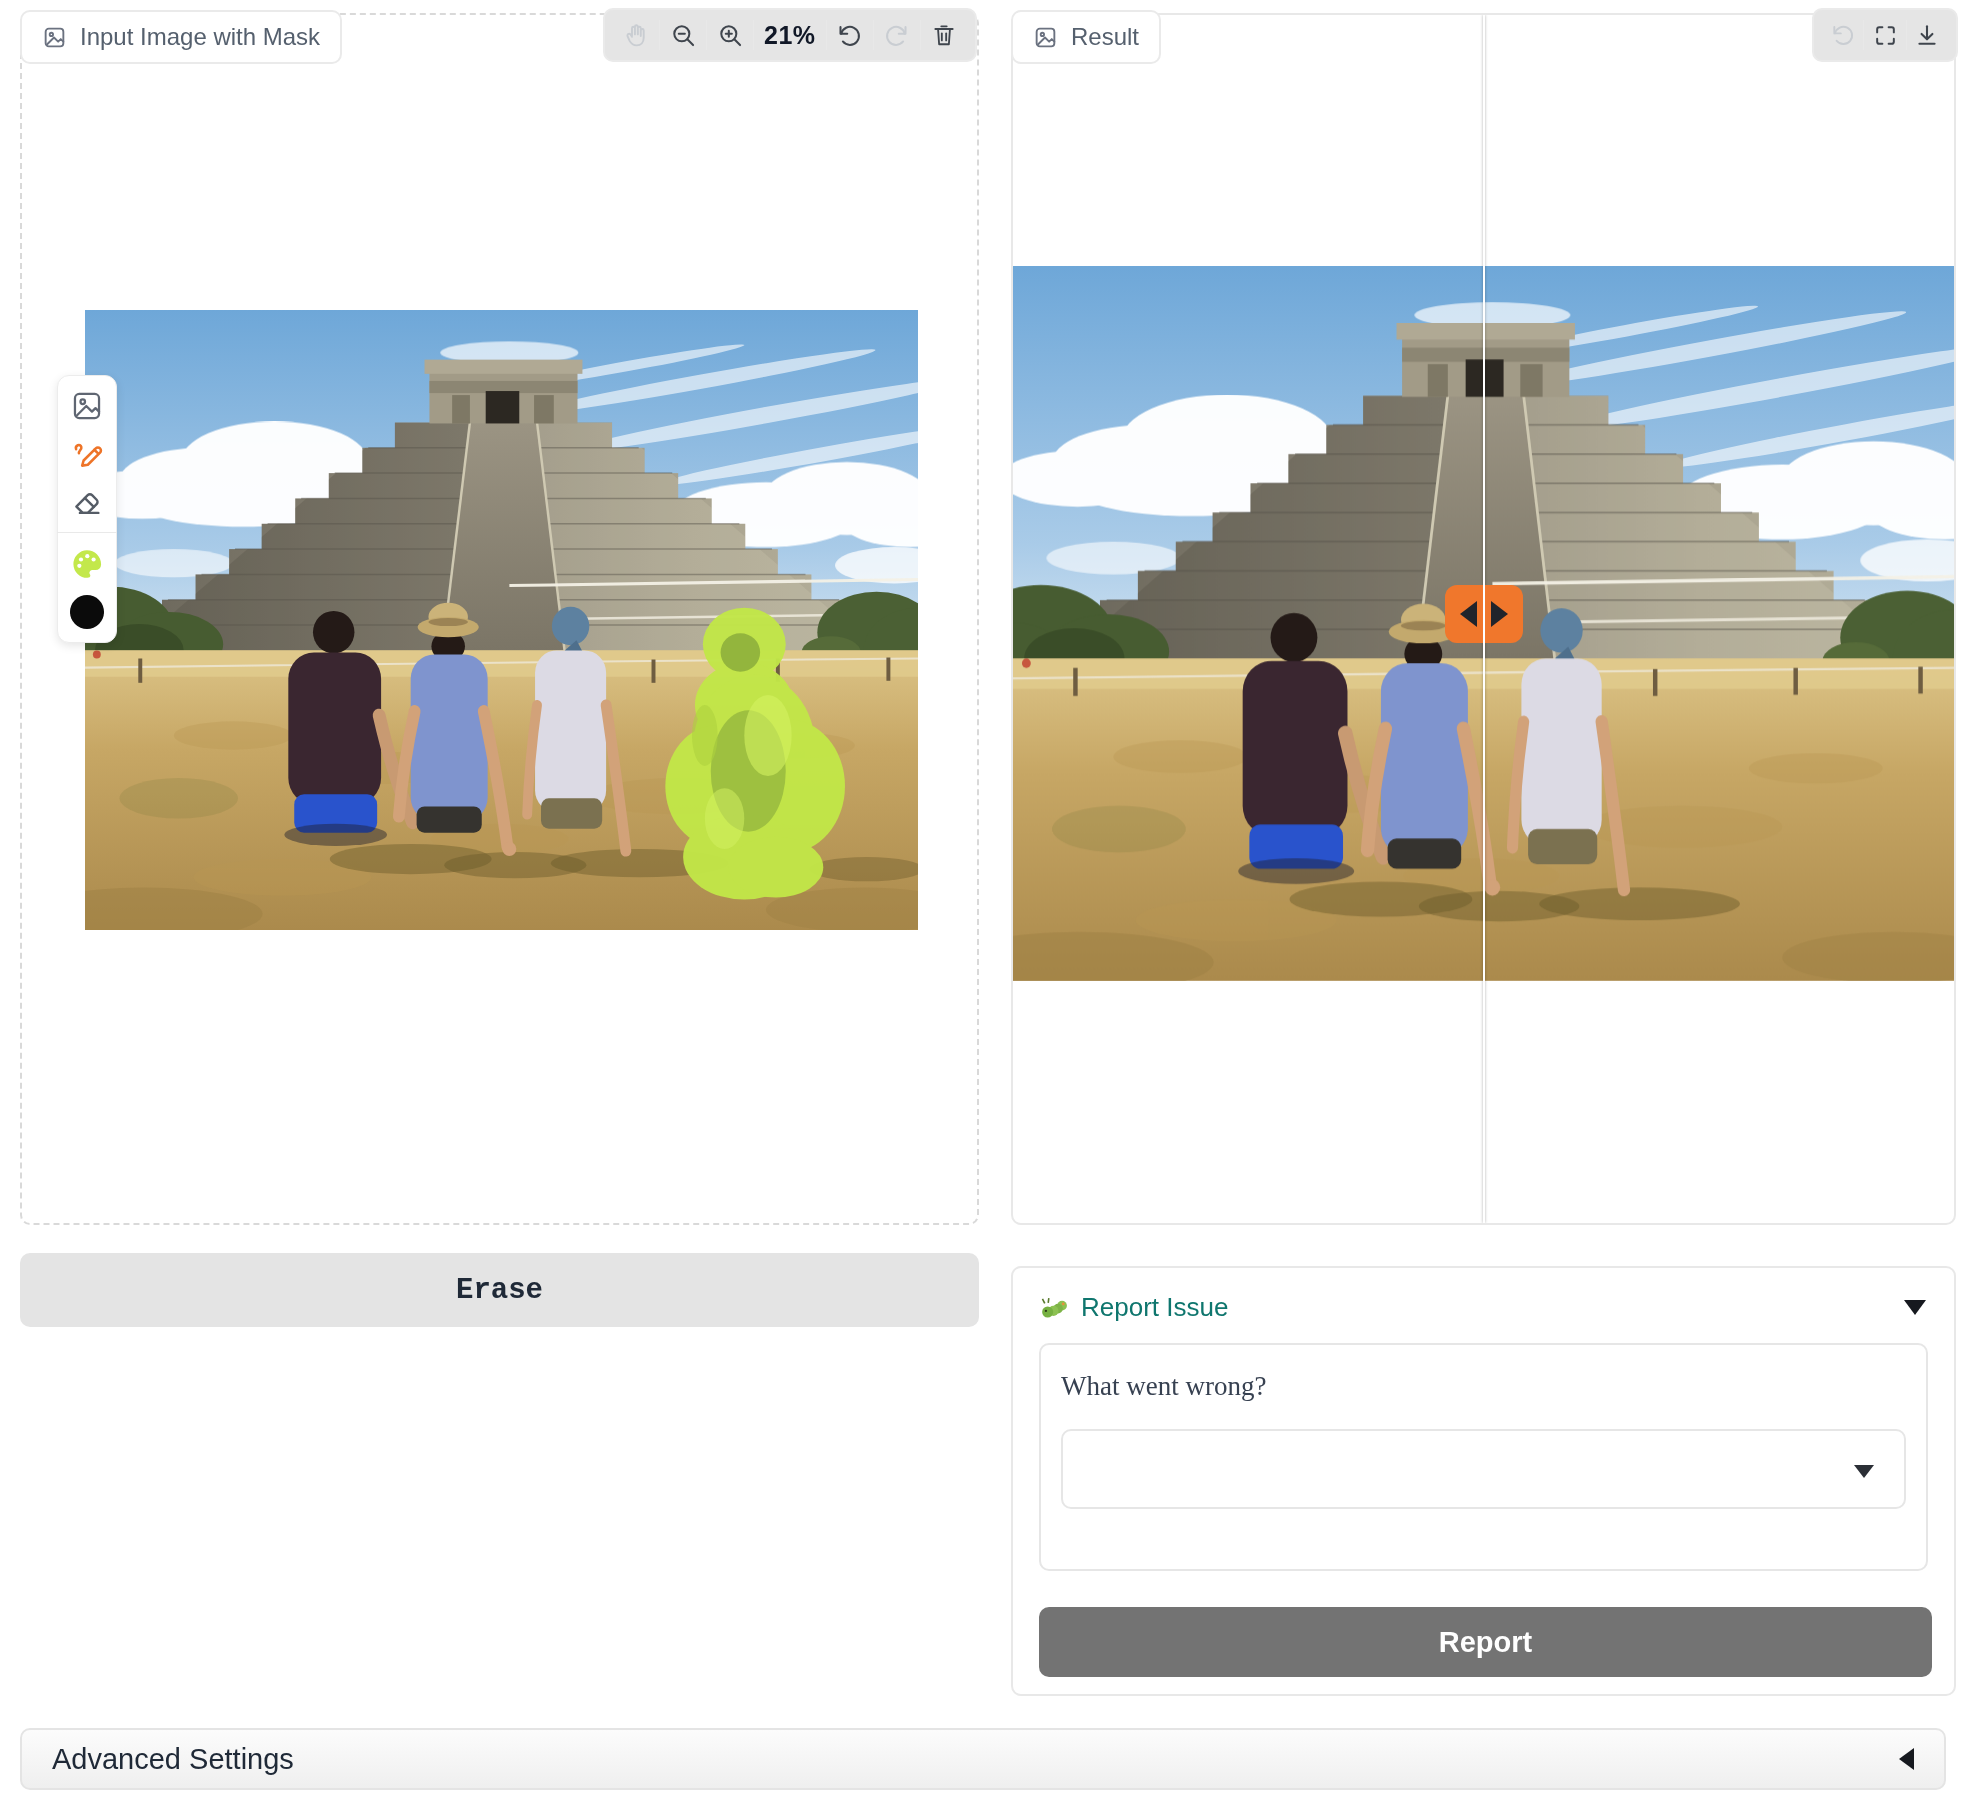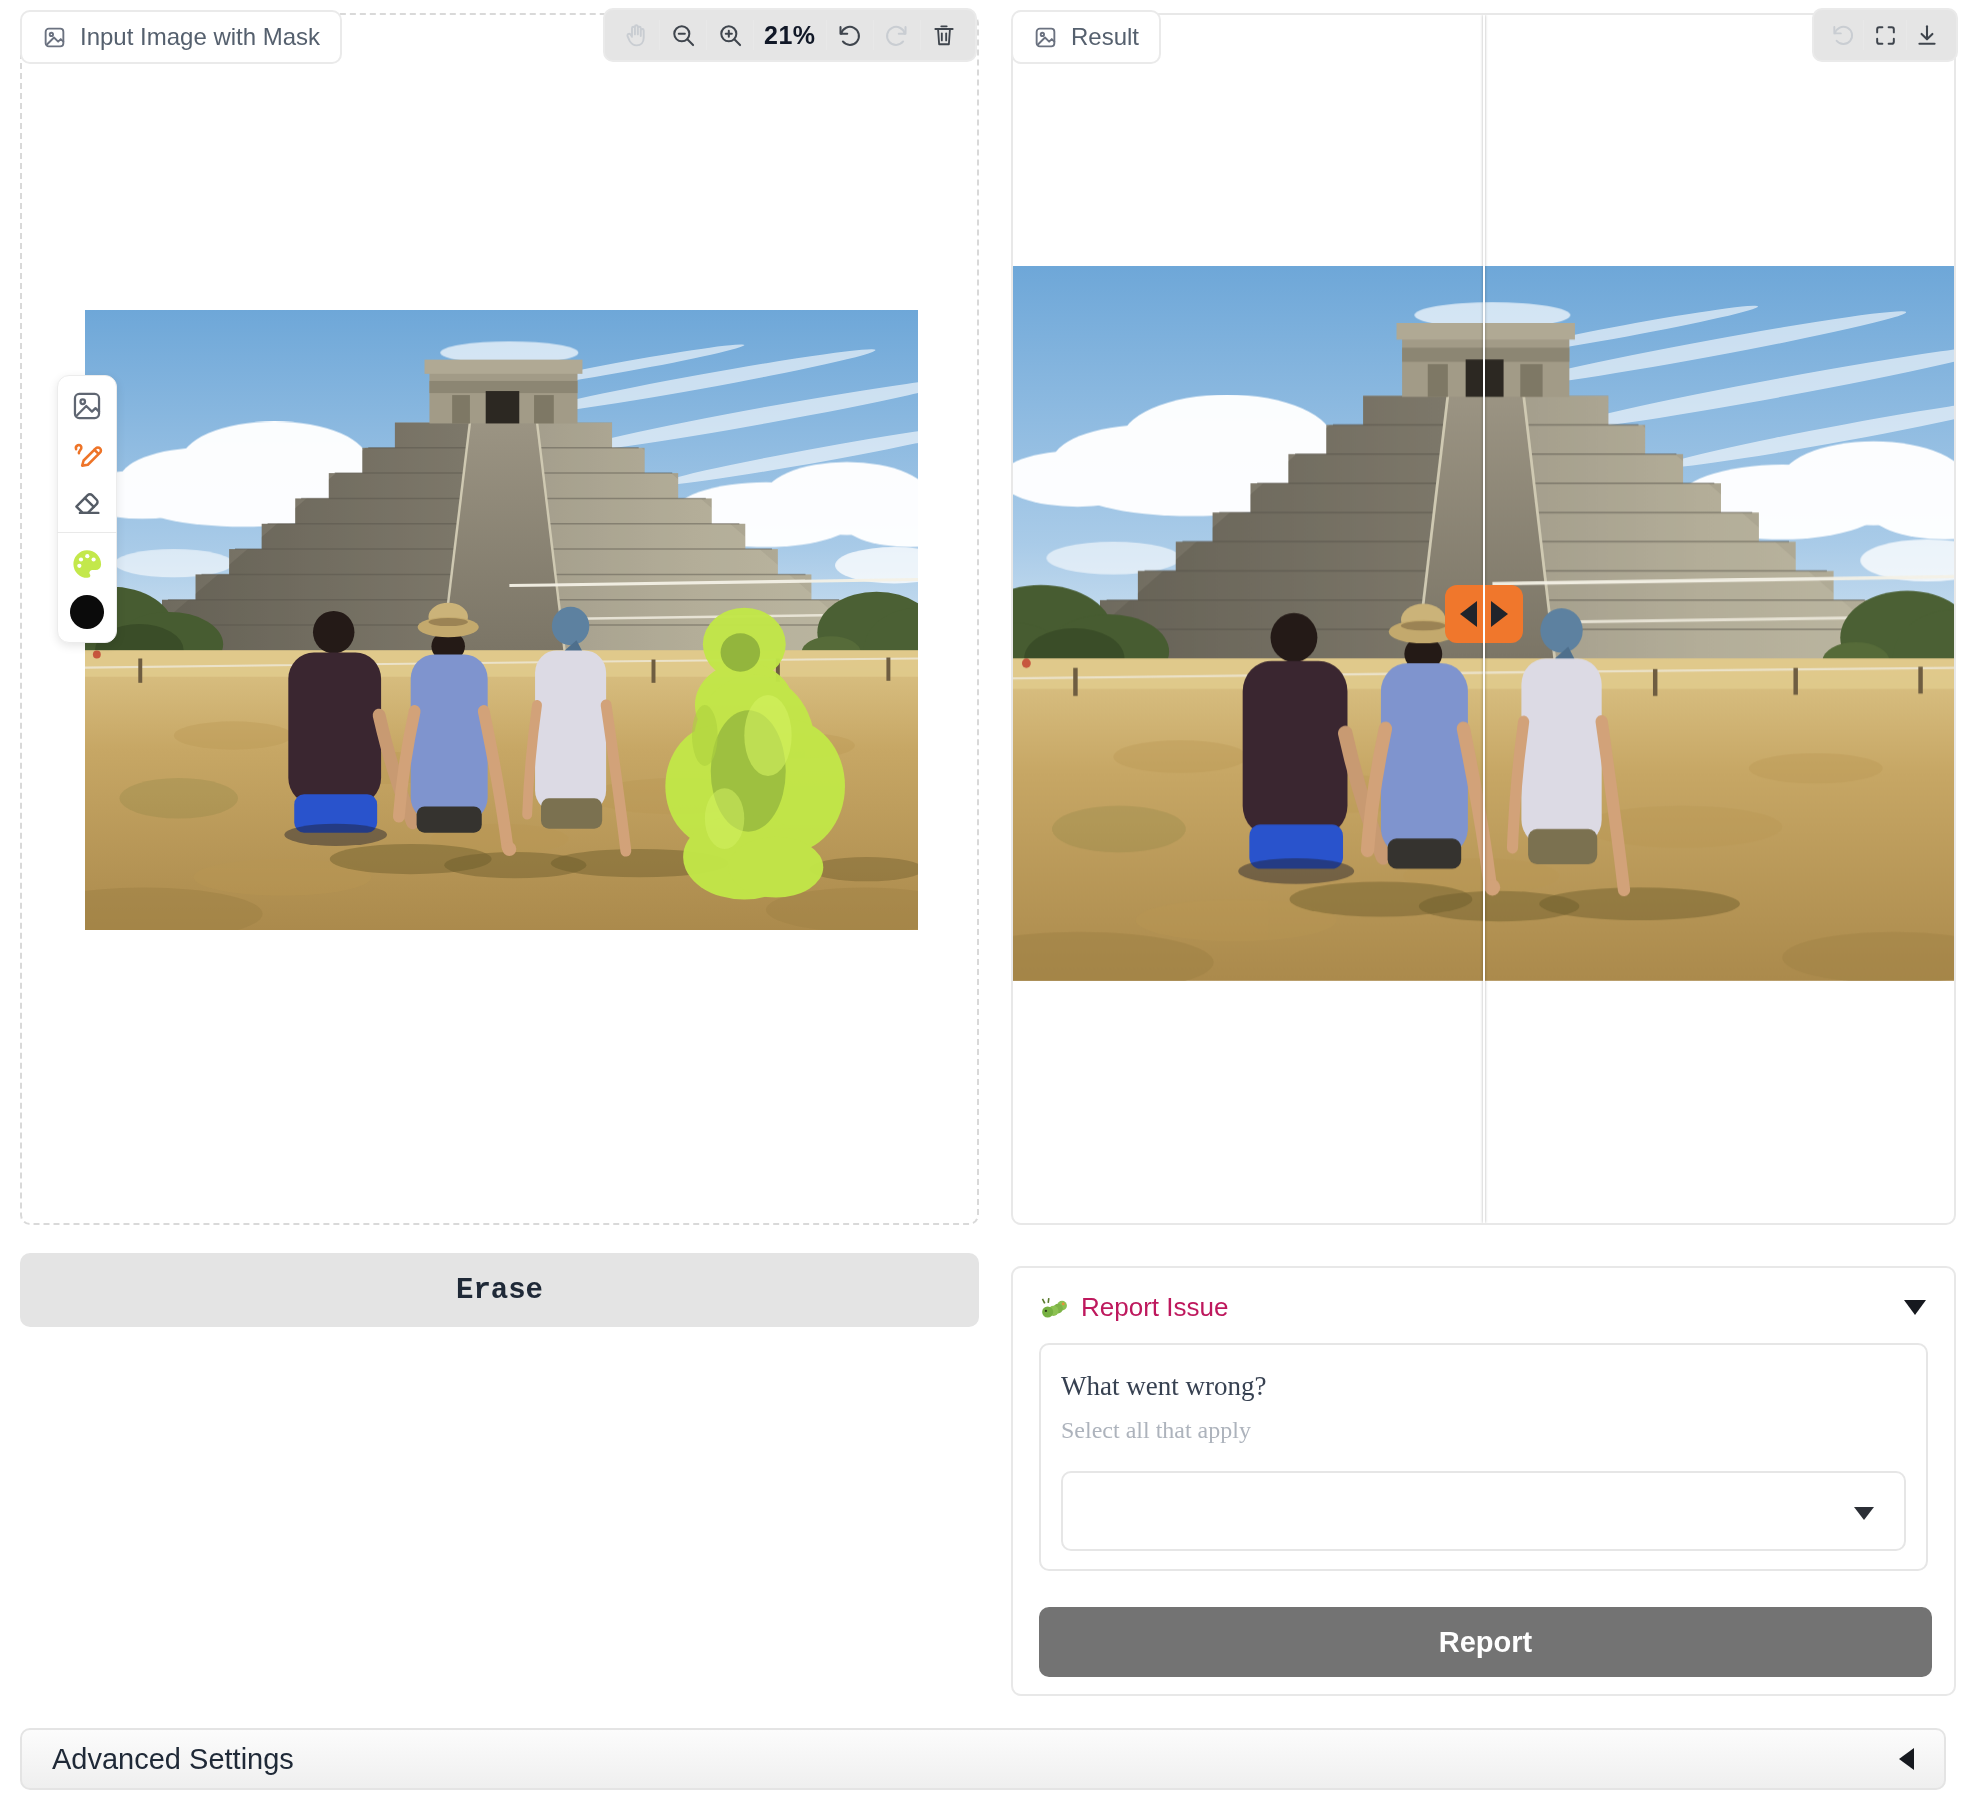--- a/index.html
+++ b/index.html
@@ -84,21 +84,21 @@
   }
 
   
   .report-panel {
     left:1011px; top:1266px; width:945px; height:430px;
     border:2px solid #e8e8e8; border-radius:10px; background:#fff;
   }
   .report-head {
     display:flex; align-items:center; gap:12px; padding:24px 28px 18px 26px;
   }
-  .report-title { font-size:26px; color:#be185d; flex:1; }
+  .report-title { font-size:26px; color:#0f766e; flex:1; }
   .caret-down-lg { width:0; height:0; border-left:11px solid transparent; border-right:11px solid transparent; border-top:15px solid #16191f; cursor:pointer; }
   .report-box {
     margin:2px 26px 0; border:2px solid #e6e6e6; border-radius:10px;
     padding:26px 20px; height:228px; background:#fff;font-family:Liberation Serif, serif;
   }
   .q-label { font-size:27px; color:#374151; }
   .q-hint  { font-size:24px; color:#adb3bc; margin-top:15px; }
   .dropdown {
     margin-top:27px; height:80px; border:2px solid #e6e6e6; border-radius:10px;
     position:relative; background:#fff; cursor:pointer;
@@ -475,21 +475,20 @@
       <circle cx="12.5" cy="15.5" r="4.4" fill="#8cc152"></circle>
         <circle cx="7.5" cy="16.5" r="4.8" fill="#76b041"></circle>
       <circle cx="6" cy="15.5" r="1" fill="#2d3a1b"></circle>
       <circle cx="21" cy="9.5" r="1.2" fill="#e8903a"></circle>
     </svg>
     <span class="report-title">Report Issue</span>
     <span class="caret-down-lg"></span>
   </div>
   <div class="report-box">
     <div class="q-label">What went wrong?</div>
-    <div class="q-hint">Select all that apply</div>
     <div class="dropdown">
       <span class="dd-value"></span>
       <span class="caret-down-sm"></span>
     </div>
   </div>
   <button class="report-btn">Report</button>
 </div>
 
 <div class="abs advanced-bar">
   <span class="advanced-label">Advanced Settings</span>

